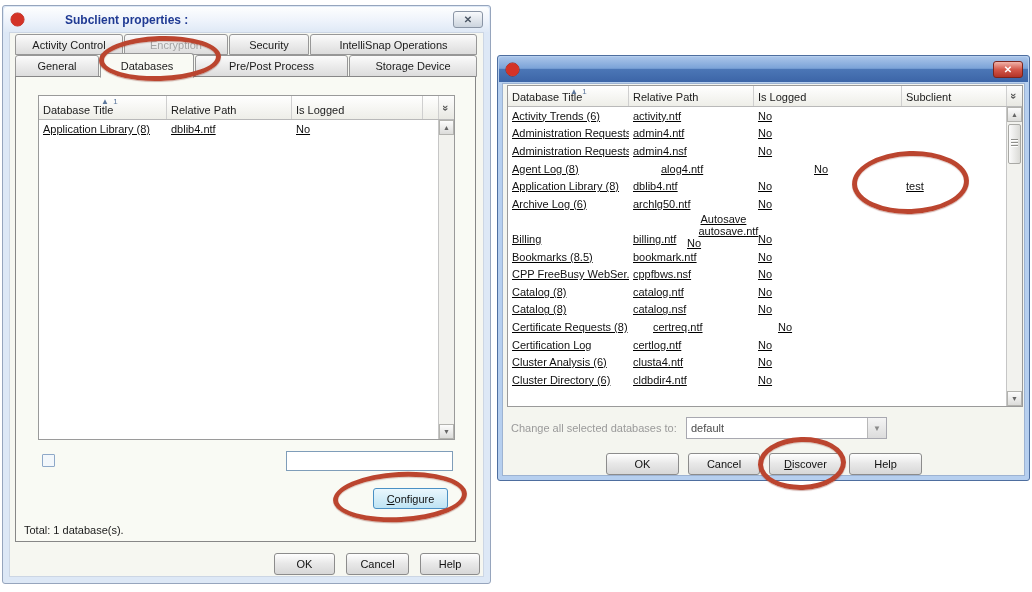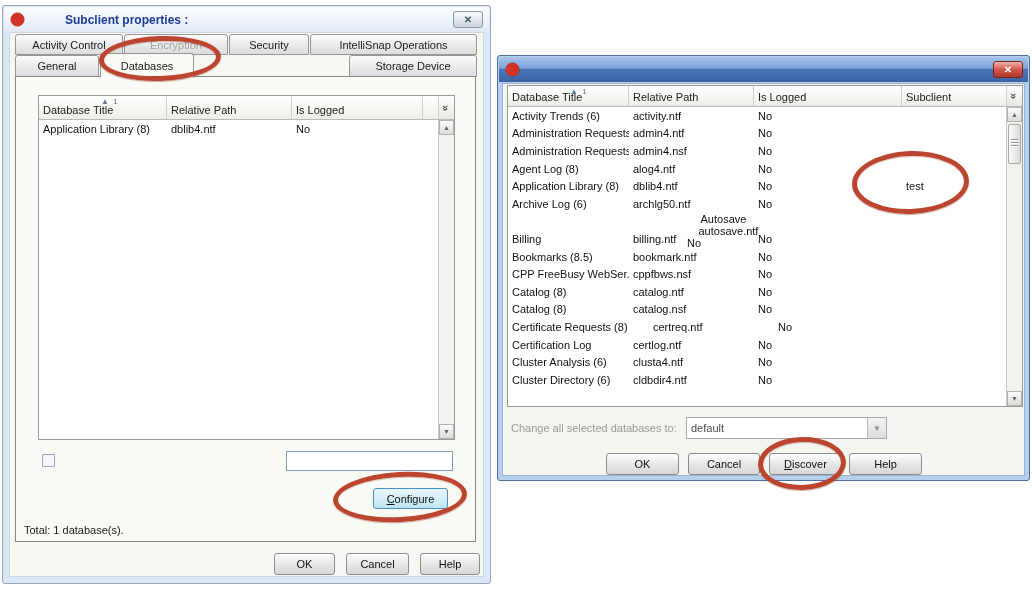--- a/index.html
+++ b/index.html
@@ -38,21 +38,21 @@
   
   .tbl { position:absolute; border:1px solid #9a9a9a; background:#ffffff; overflow:hidden; }
   .thead { position:absolute; left:0; top:0; right:0; display:flex;
            background:linear-gradient(#ffffff,#eeeee8); border-bottom:1px solid #b9b9b9; }
   .hcell { position:relative; border-right:1px solid #cfcfcf; font-size:11px; color:#1b1b1b;
            display:flex; align-items:flex-end; padding:0 0 3px 4px; white-space:nowrap; overflow:hidden; }
   .sort-badge { position:absolute; top:1px; left:62px; font-size:8px; color:#5c779c; letter-spacing:1px; }
   .chooser { margin-left:auto; width:16px; display:flex; align-items:center; justify-content:center;
              border-left:1px solid #cfcfcf; background:linear-gradient(#fdfdfd,#e8e8e2); }
   .chooser span { display:inline-block; transform:rotate(90deg); font-size:11px; color:#555; font-weight:bold; }
-  .tbody { position:absolute; left:0; right:16px; bottom:16px; overflow:hidden; }
+  .tbody { position:absolute; left:0; right:16px; bottom:16px; overflow:hidden;text-decoration:underline; }
   .trow { display:flex; align-items:center; }
   .tcell { padding-left:4px; font-size:11px; color:#111; white-space:nowrap; overflow:hidden; flex:0 0 auto; }
 
   
   .vscroll { position:absolute; right:0; bottom:0; width:16px; background:#f2f2ee; border-left:1px solid #c6c6c6; }
   .sbtn { position:absolute; left:0; width:15px; height:15px; background:linear-gradient(#fcfcfc,#dcdcda);
           border:1px solid #b3b3af; display:flex; align-items:center; justify-content:center;
           font-size:7px; color:#666; }
   .sthumb { position:absolute; left:1px; width:13px; background:linear-gradient(90deg,#fbfbfb,#dadad6);
             border:1px solid #a9a9a5; border-radius:2px; }
@@ -105,20 +105,21 @@
     </div>
     <div class="client"></div>
 
     <div class="tab" style="left:12px;top:28px;width:108px;">Activity Control</div>
     <div class="tab disabled" style="left:121px;top:28px;width:104px;">Encryption</div>
     <div class="tab" style="left:226px;top:28px;width:80px;">Security</div>
     <div class="tab" style="left:307px;top:28px;width:167px;">IntelliSnap Operations</div>
 
     <div class="tab" style="left:12px;top:49px;width:84px;height:22px;">General</div>
     <div class="tab active" style="left:97px;top:47px;width:94px;height:25px;">Databases</div>
+    <div class="tab" style="left:192px;top:49px;width:153px;height:22px;">Pre/Post Process</div>
     <div class="tab" style="left:346px;top:49px;width:128px;height:22px;">Storage Device</div>
 
     <div class="panel">
 
       <div class="tbl" style="left:22px;top:18px;width:417px;height:345px;">
         <div class="thead" style="height:24px;">
           <div class="hcell" style="width:128px;">
             <span class="sort-badge">▲ 1</span>
             <span>Database Title</span>
           </div>
@@ -191,21 +192,21 @@
             <div class="tcell" style="width: 125px;">admin4.ntf</div>
             <div class="tcell" style="width: 148px;">No</div>
             <div class="tcell" style="width: 104px;"></div>
           </div>
           <div class="trow" style="height: 17.6px;">
             <div class="tcell" style="width: 121px;">Administration Requests</div>
             <div class="tcell" style="width: 125px;">admin4.nsf</div>
             <div class="tcell" style="width: 148px;">No</div>
             <div class="tcell" style="width: 104px;"></div>
           </div>
-          <div class="trow" style="height: 17.6px;">
+          <div class="trow" style="height: 17.6px; gap: 28px;">
             <div class="tcell" style="width: 121px;">Agent Log (8)</div>
             <div class="tcell" style="width: 125px;">alog4.ntf</div>
             <div class="tcell" style="width: 148px;">No</div>
             <div class="tcell" style="width: 104px;"></div>
           </div>
           <div class="trow" style="height: 17.6px;">
             <div class="tcell" style="width: 121px;">Application Library (8)</div>
             <div class="tcell" style="width: 125px;">dblib4.ntf</div>
             <div class="tcell" style="width: 148px;">No</div>
             <div class="tcell" style="width: 104px;">test</div>

